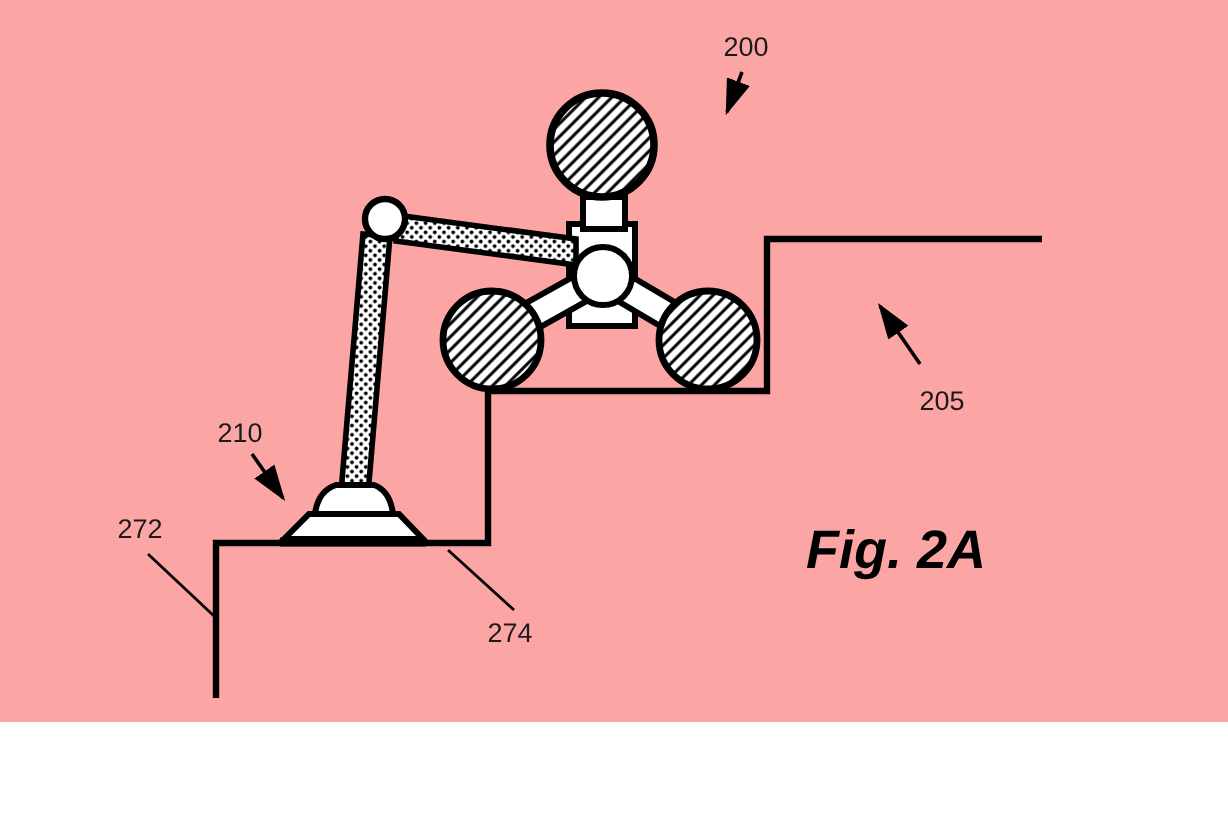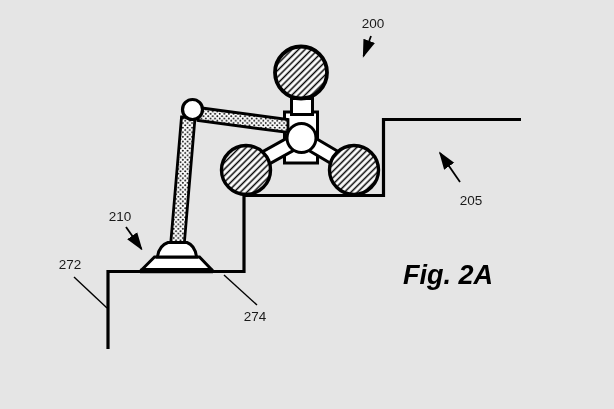--- a/index.html
+++ b/index.html
@@ -4,22 +4,22 @@
 <style>
   html, body {
     margin: 0;
     padding: 0;
     background: #ffffff;
     font-family: "Liberation Sans", sans-serif;
   }
   .figure-canvas {
     position: relative;
     width: 614px;
-    height: 409px;
-    background: #e5e5e5;
+    height: 361px;
+    background: #fca5a5;
     overflow: hidden;
   }
   svg { display: block; }
   .ref-label {
     font-family: "Liberation Sans", sans-serif;
     font-size: 13.5px;
     fill: #1a1a1a;
   }
   .fig-caption {
     font-family: "Liberation Sans", sans-serif;

